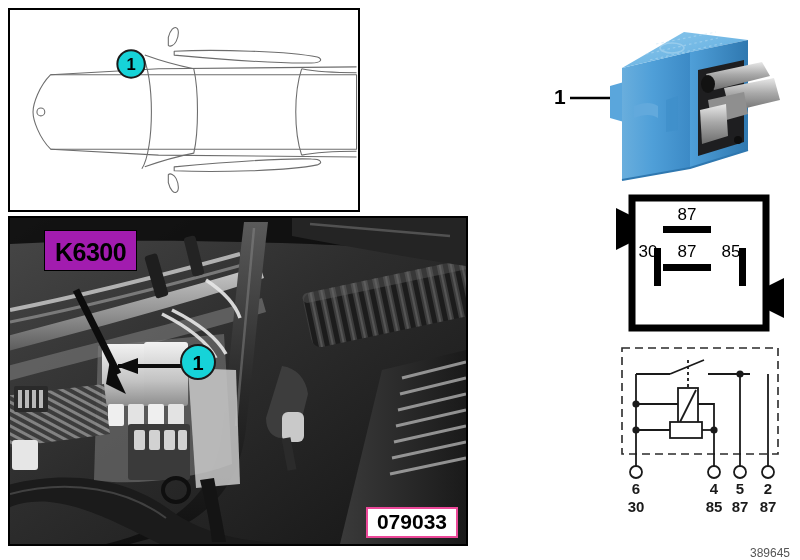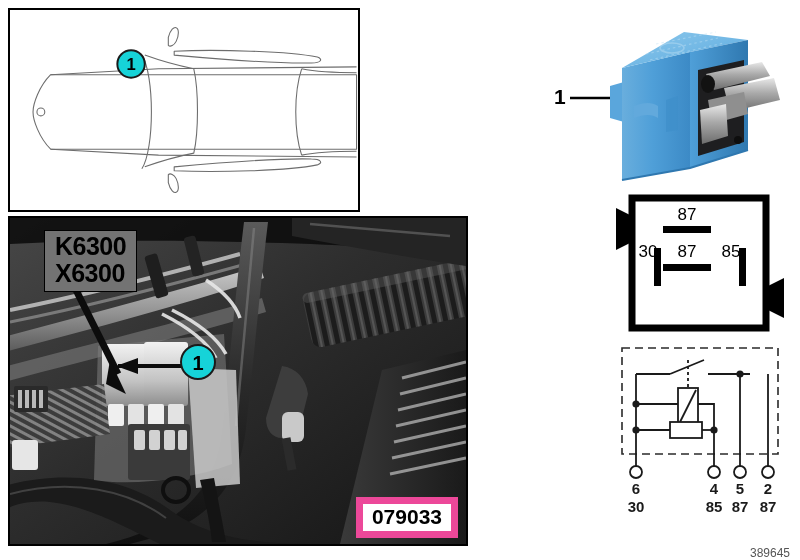--- a/index.html
+++ b/index.html
@@ -50,41 +50,41 @@
     height: 330px;
     border: 2px solid #000;
     box-sizing: border-box;
     overflow: hidden;
     background: #2a2a2a;
   }
   #photo-svg { display: block; width: 100%; height: 100%; }
 
   .label-box {
     position: absolute;
-    background: #737373;
+    background: #a21caf;
     border: 1px solid #000;
-    padding: 2px 10px 4px 10px;
+    padding: 8px 10px 4px 10px;
     line-height: 1.08;
   }
   .label-box span {
     display: block;
     font-family: "Liberation Sans", sans-serif;
     font-weight: bold;
     font-size: 25px;
     color: #000;
     letter-spacing: -0.5px;
   }
   #photo-label { left: 34px; top: 12px; }
 
   #photo-id {
     position: absolute;
     right: 8px;
     bottom: 6px;
     background: #fff;
-    border: 7px solid #ec4899;
+    border: 2px solid #ec4899;
     padding: 1px 9px 2px 9px;
     font-family: "Liberation Sans", sans-serif;
     font-weight: bold;
     font-size: 21px;
     color: #000;
   }
 
   
   #relay-panel {
     position: absolute;
@@ -326,21 +326,20 @@
     </g>
 
     <g>
       <circle class="badge-circle" cx="188" cy="144" r="17"></circle>
       <text class="badge-text" x="188" y="145" font-size="20">1</text>
     </g>
   </svg>
 
   <div id="photo-label" class="label-box">
     <span>K6300</span>
-    <span>X6300</span>
   </div>
 
   <div id="photo-id">079033</div>
 </div>
 
 <div id="relay-panel">
   <svg id="relay-svg" viewBox="0 0 248 172">
     <defs>
       <linearGradient id="gRelayFront" x1="0" y1="0" x2="1" y2="0">
         <stop offset="0%" stop-color="#69aedd"></stop>

